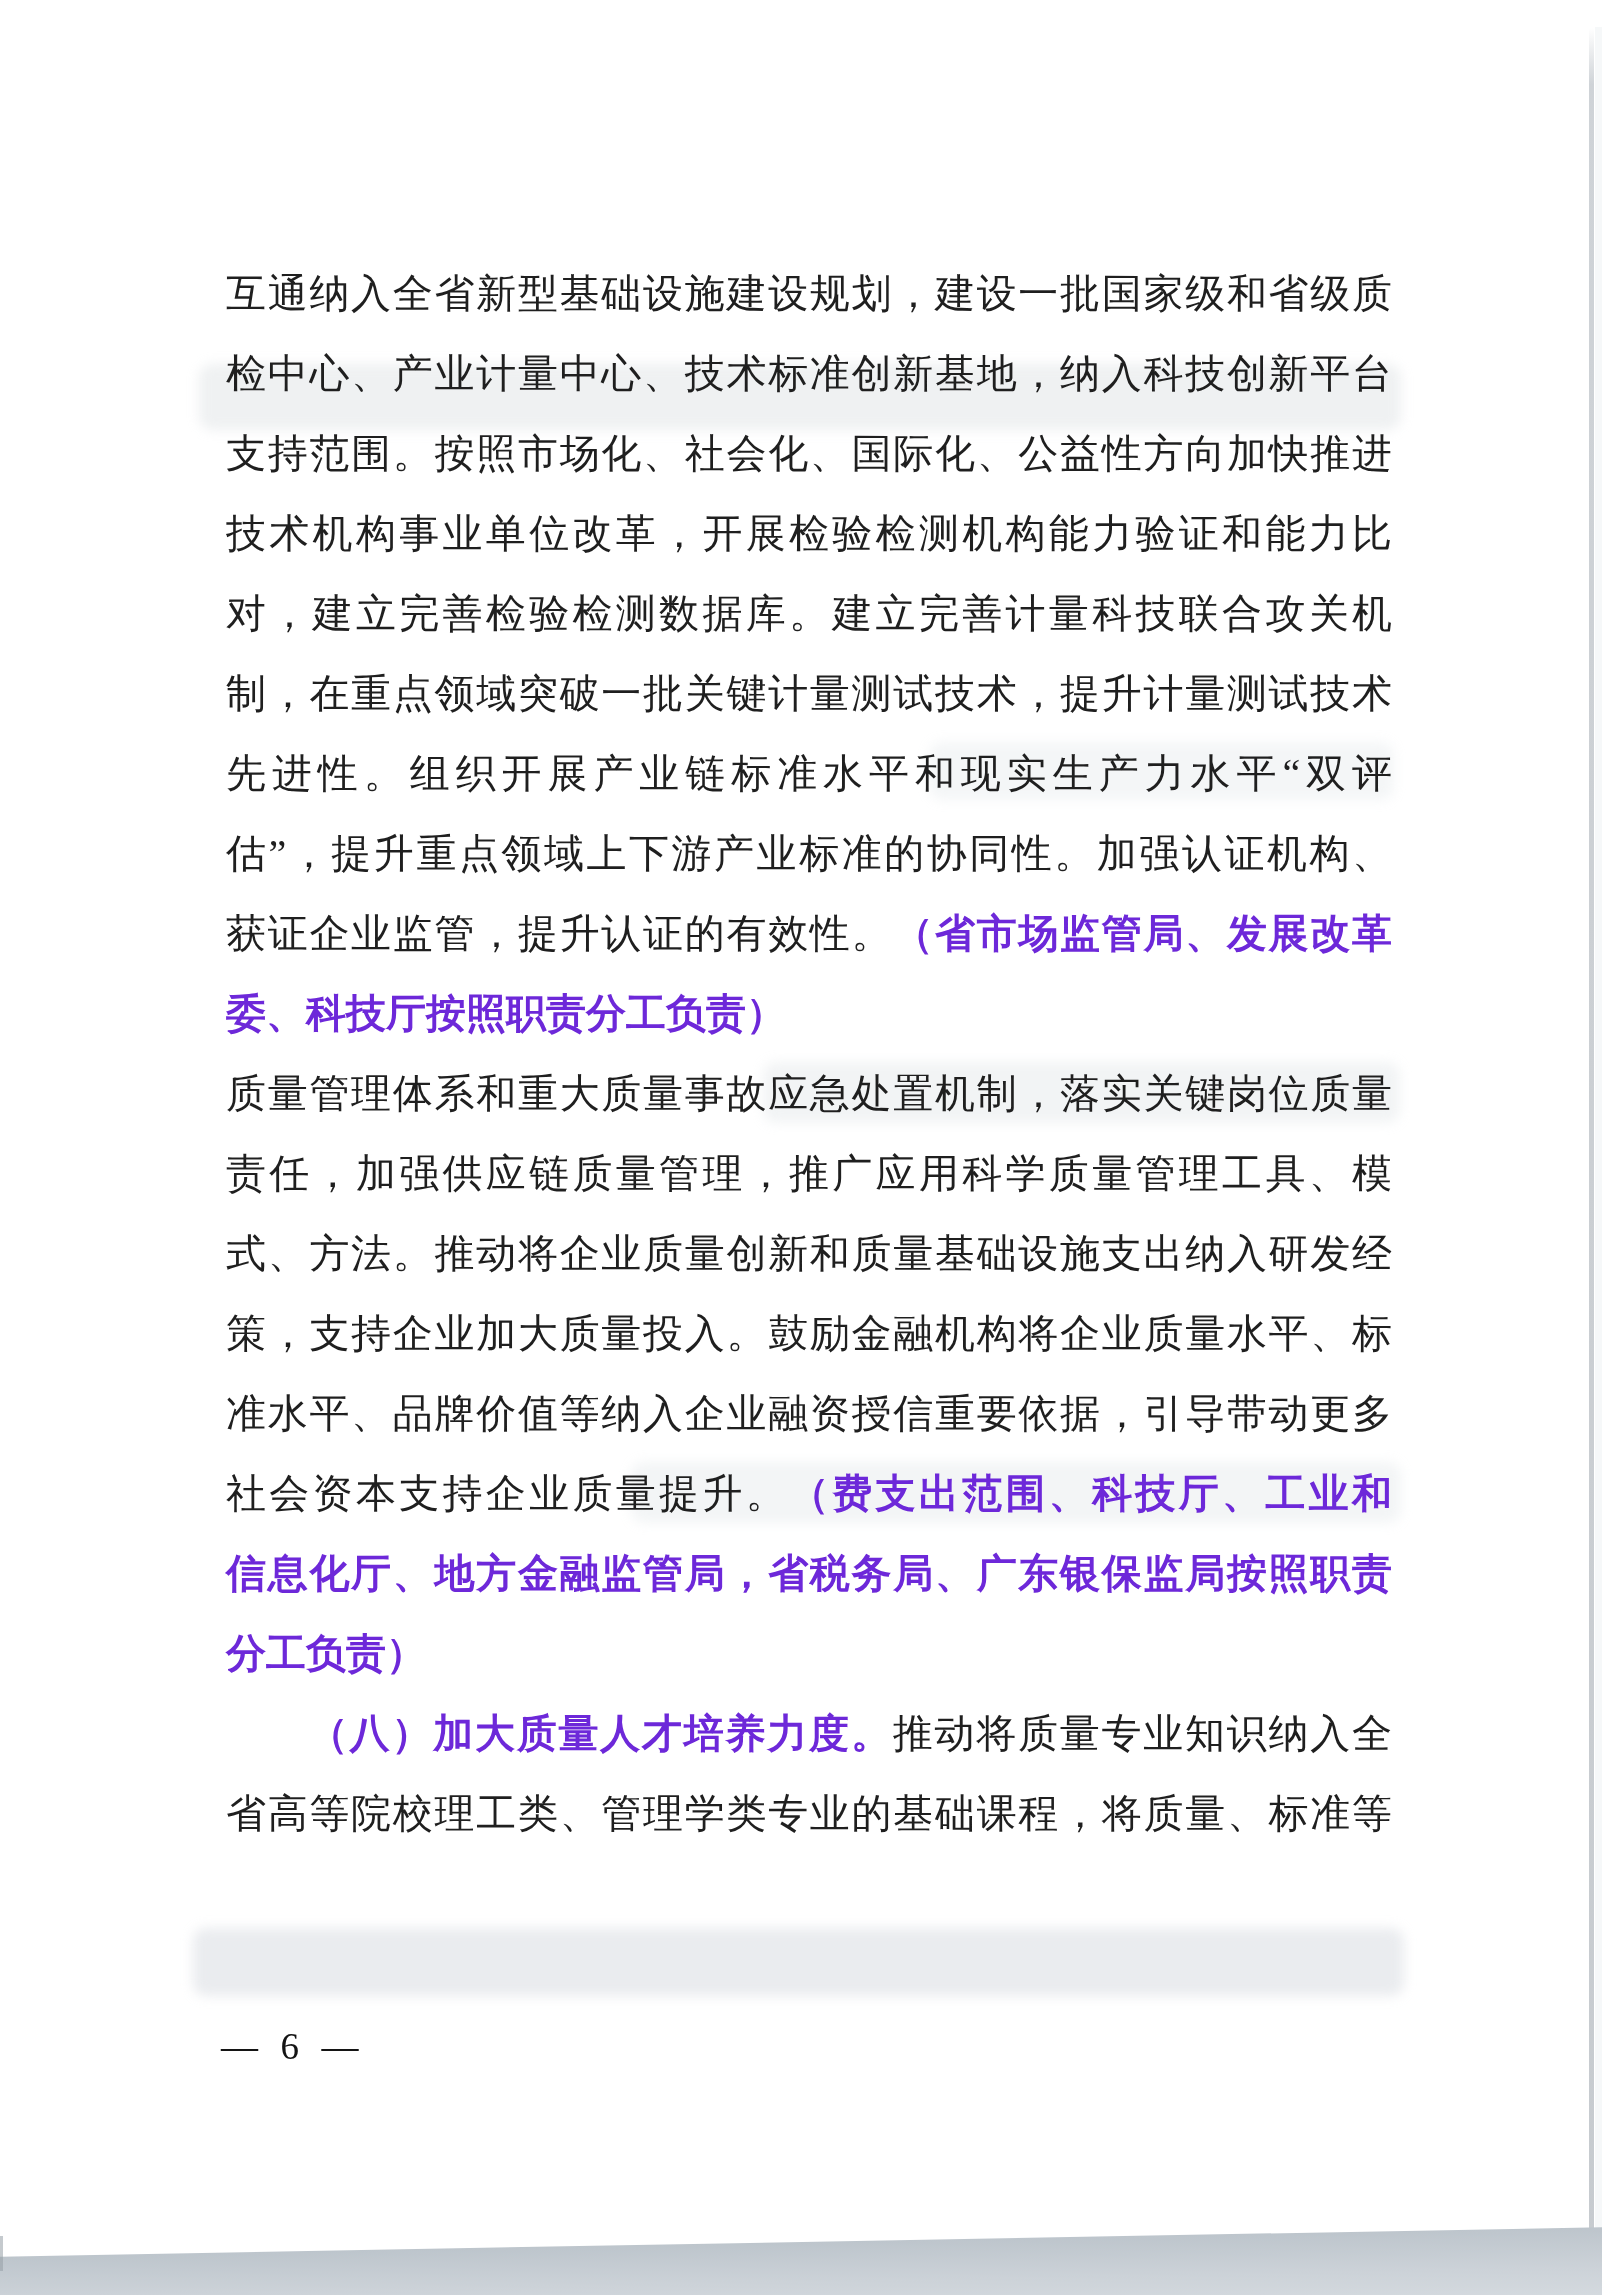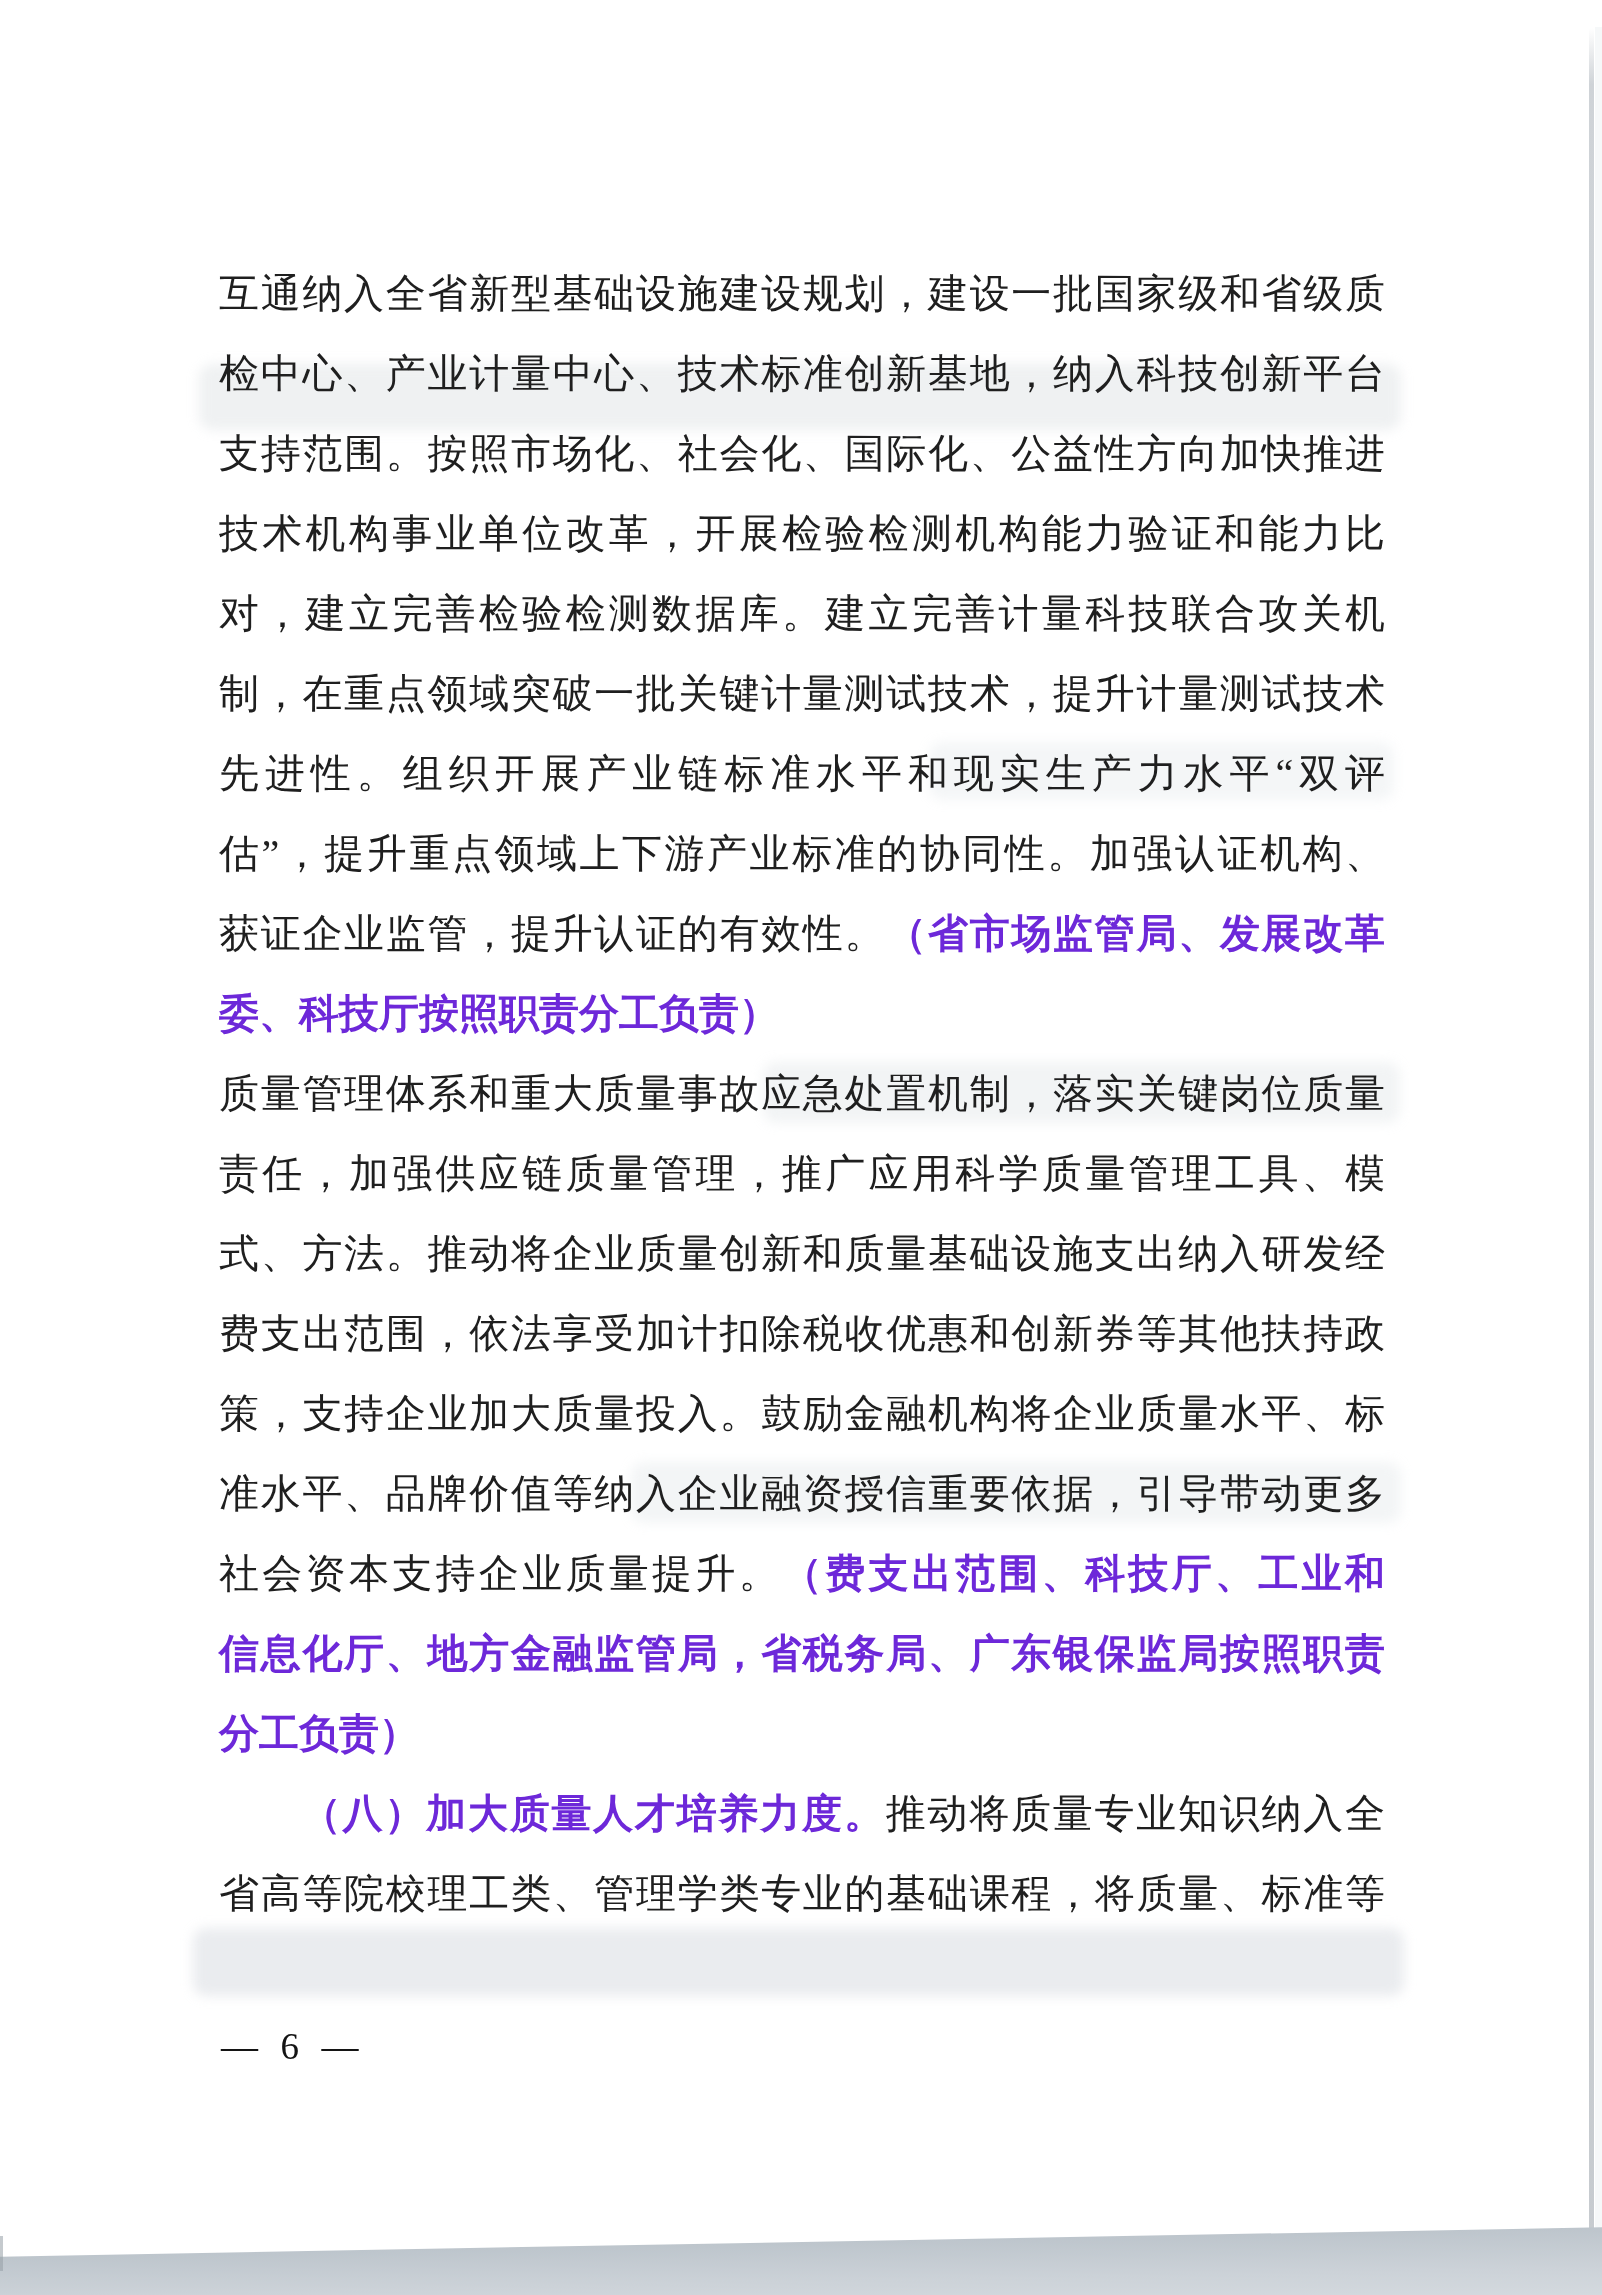--- a/index.html
+++ b/index.html
@@ -6,21 +6,21 @@
   .page {
     position:relative;
     width:1602px;
     height:2295px;
     background:#ffffff;
     overflow:hidden;
     font-family:"Liberation Serif","DejaVu Serif",serif;
   }
   .doc-body {
     position:absolute;
-    left:219px;
+    left:226px;
     top:254px;
     width:1166px;
   }
   .line {
     height:80px;
     line-height:80px;
     font-size:40px;
     color:#1f1f1f;
     text-align:justify;
   }
@@ -100,21 +100,20 @@
       <div class="line fill"><span class="seg">技术机构事业单位改革，开展检验检测机构能力验证和能力比</span></div>
       <div class="line fill"><span class="seg">对，建立完善检验检测数据库。建立完善计量科技联合攻关机</span></div>
       <div class="line fill"><span class="seg">制，在重点领域突破一批关键计量测试技术，提升计量测试技术</span></div>
       <div class="line fill"><span class="seg">先进性。组织开展产业链标准水平和现实生产力水平“双评</span></div>
       <div class="line fill"><span class="seg">估”，提升重点领域上下游产业标准的协同性。加强认证机构、</span></div>
       <div class="line fill"><span class="seg">获证企业监管，提升认证的有效性。</span><span class="seg bold">（省市场监管局、发展改革</span></div>
       <div class="line"><span class="seg bold">委、科技厅按照职责分工负责）</span></div>
       <div class="line fill"><span class="seg">质量管理体系和重大质量事故应急处置机制，落实关键岗位质量</span></div>
       <div class="line fill"><span class="seg">责任，加强供应链质量管理，推广应用科学质量管理工具、模</span></div>
       <div class="line fill"><span class="seg">式、方法。推动将企业质量创新和质量基础设施支出纳入研发经</span></div>
-      <div class="line fill"><span class="seg">费支出范围，依法享受加计扣除税收优惠和创新券等其他扶持政</span></div>
       <div class="line fill"><span class="seg">策，支持企业加大质量投入。鼓励金融机构将企业质量水平、标</span></div>
       <div class="line fill"><span class="seg">准水平、品牌价值等纳入企业融资授信重要依据，引导带动更多</span></div>
       <div class="line fill"><span class="seg">社会资本支持企业质量提升。</span><span class="seg bold">（费支出范围、科技厅、工业和</span></div>
       <div class="line fill"><span class="seg bold">信息化厅、地方金融监管局，省税务局、广东银保监局按照职责</span></div>
       <div class="line"><span class="seg bold">分工负责）</span></div>
       <div class="line fill indent"><span class="seg bold">（八）加大质量人才培养力度。</span><span class="seg">推动将质量专业知识纳入全</span></div>
       <div class="line fill"><span class="seg">省高等院校理工类、管理学类专业的基础课程，将质量、标准等</span></div>
     </div>
 
   <div class="page-num">— 6 —</div>

